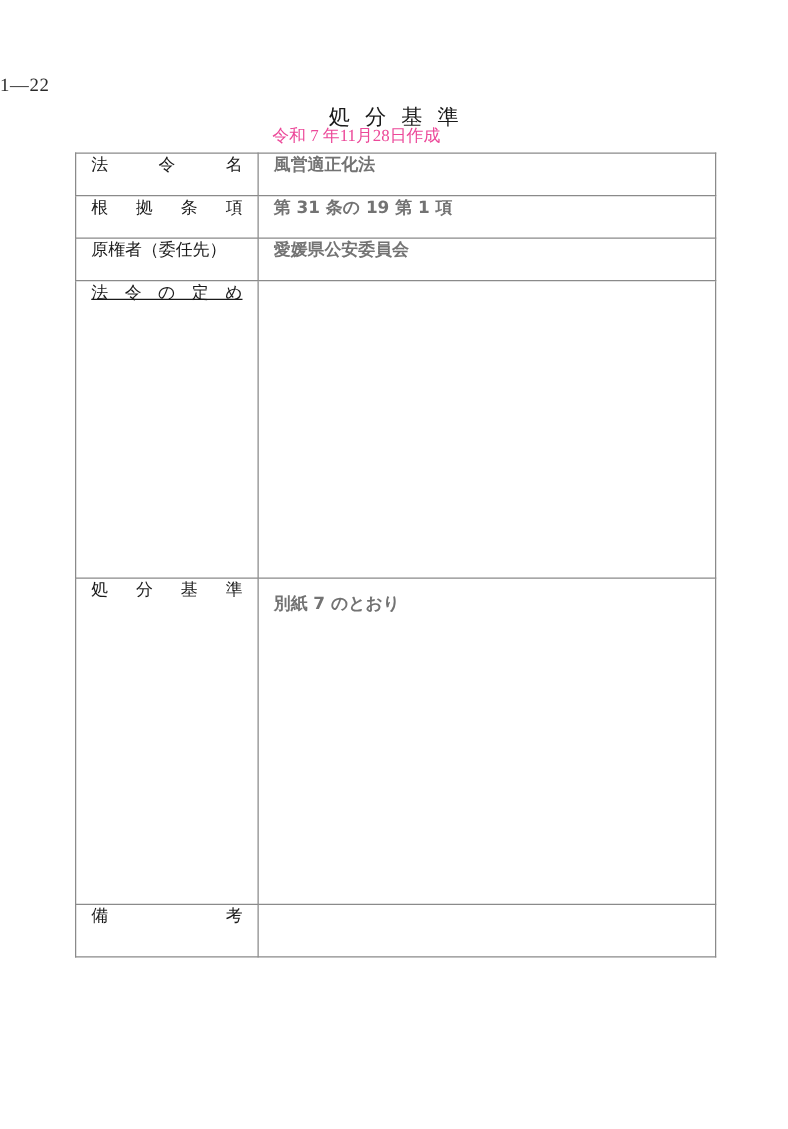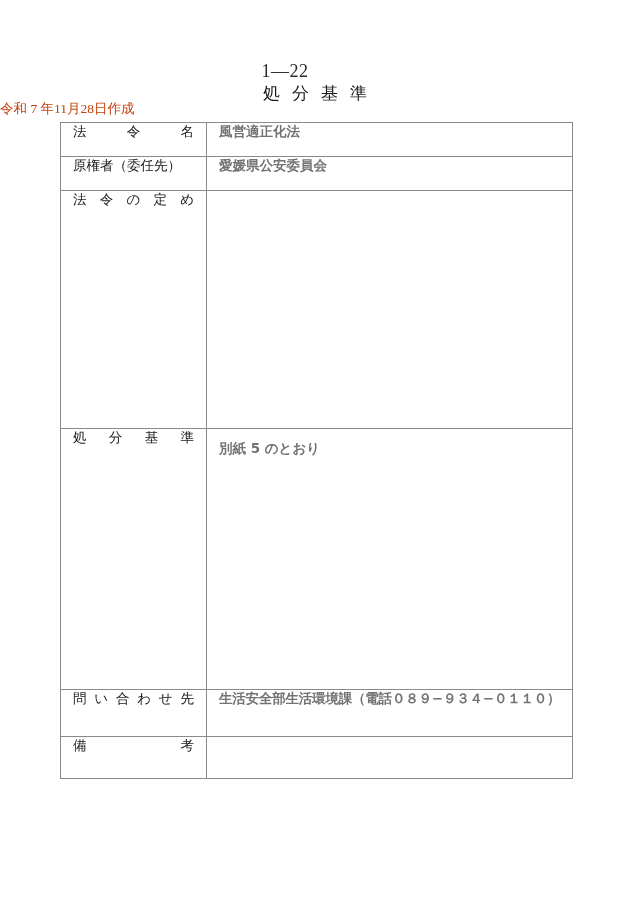--- a/index.html
+++ b/index.html
@@ -23,22 +23,22 @@
     width: 630px;
     height: 903px;
   }
 
   
   .page-number {
     position: absolute;
     left: 0;
     top: 61px;
     width: 570px;
-    text-align: center;
-    font-size: 18px;
+    text-align: left;
+    font-size: 15px;
     letter-spacing: 0.5px;
     color: #2a2a2a;
   }
 
   .doc-title {
     position: absolute;
     left: 0;
     top: 82px;
     width: 630px;
     text-align: center;
@@ -46,23 +46,23 @@
     letter-spacing: 12px;
     text-indent: 12px;
     color: #1a1a1a;
   }
 
   .created-date {
     position: absolute;
     left: 0;
     top: 100px;
     width: 570px;
-    text-align: left;
-    font-size: 13.5px;
-    color: #c2410c;
+    text-align: center;
+    font-size: 13.5px;
+    color: #ec4899;
   }
 
   
   .form-table {
     position: absolute;
     left: 60px;
     top: 122px;
     width: 510px;
     border-collapse: collapse;
     table-layout: fixed;
@@ -102,21 +102,21 @@
     vertical-align: middle;
   }
   .value-inner {
     display: block;
     padding: 0 12px;
     white-space: nowrap;
   }
 
   
   .row-short  { height: 34px; margin-top: 28px; }
-  .row-tall-a { height: 238px; }
+  .row-tall-a { height: 238px; text-decoration: underline; }
   .row-tall-b { height: 261px; }
   .row-contact{ height: 47px; }
   .row-note   { height: 42px; margin-left: 12px; }
 
   .value-cell.top-align {
     vertical-align: top;
   }
   .value-cell.top-align .value-inner {
     padding-top: 11px;
   }
@@ -141,20 +141,28 @@
     <tbody>
       <tr class="row-short">
         <td class="label-cell">
           <span class="label-inner">法令名</span>
         </td>
         <td class="value-cell">
           <span class="value-inner">風営適正化法</span>
         </td>
       </tr>
 
+      <tr class="row-short">
+        <td class="label-cell">
+          <span class="label-inner">根拠条項</span>
+        </td>
+        <td class="value-cell">
+          <span class="value-inner">第 31 条の 19 第 1 項</span>
+        </td>
+      </tr>
 
 
       <tr class="row-short">
         <td class="label-cell">
           <span class="label-inner plain">原権者（委任先）</span>
         </td>
         <td class="value-cell">
           <span class="value-inner">愛媛県公安委員会</span>
         </td>
       </tr>
@@ -166,32 +174,24 @@
         <td class="value-cell top-align">
           <span class="value-inner"></span>
         </td>
       </tr>
 
       <tr class="row-tall-b">
         <td class="label-cell">
           <span class="label-inner">処分基準</span>
         </td>
         <td class="value-cell top-align">
-          <span class="value-inner">別紙 5 のとおり</span>
-        </td>
-      </tr>
-
-      <tr class="row-contact">
-        <td class="label-cell">
-          <span class="label-inner">問い合わせ先</span>
-        </td>
-        <td class="value-cell contact">
-          <span class="value-inner">生活安全部生活環境課（電話０８９−９３４−０１１０）</span>
-        </td>
-      </tr>
+          <span class="value-inner">別紙 7 のとおり</span>
+        </td>
+      </tr>
+
 
       <tr class="row-note">
         <td class="label-cell">
           <span class="label-inner">備考</span>
         </td>
         <td class="value-cell">
           <span class="value-inner"></span>
         </td>
       </tr>
     </tbody>

